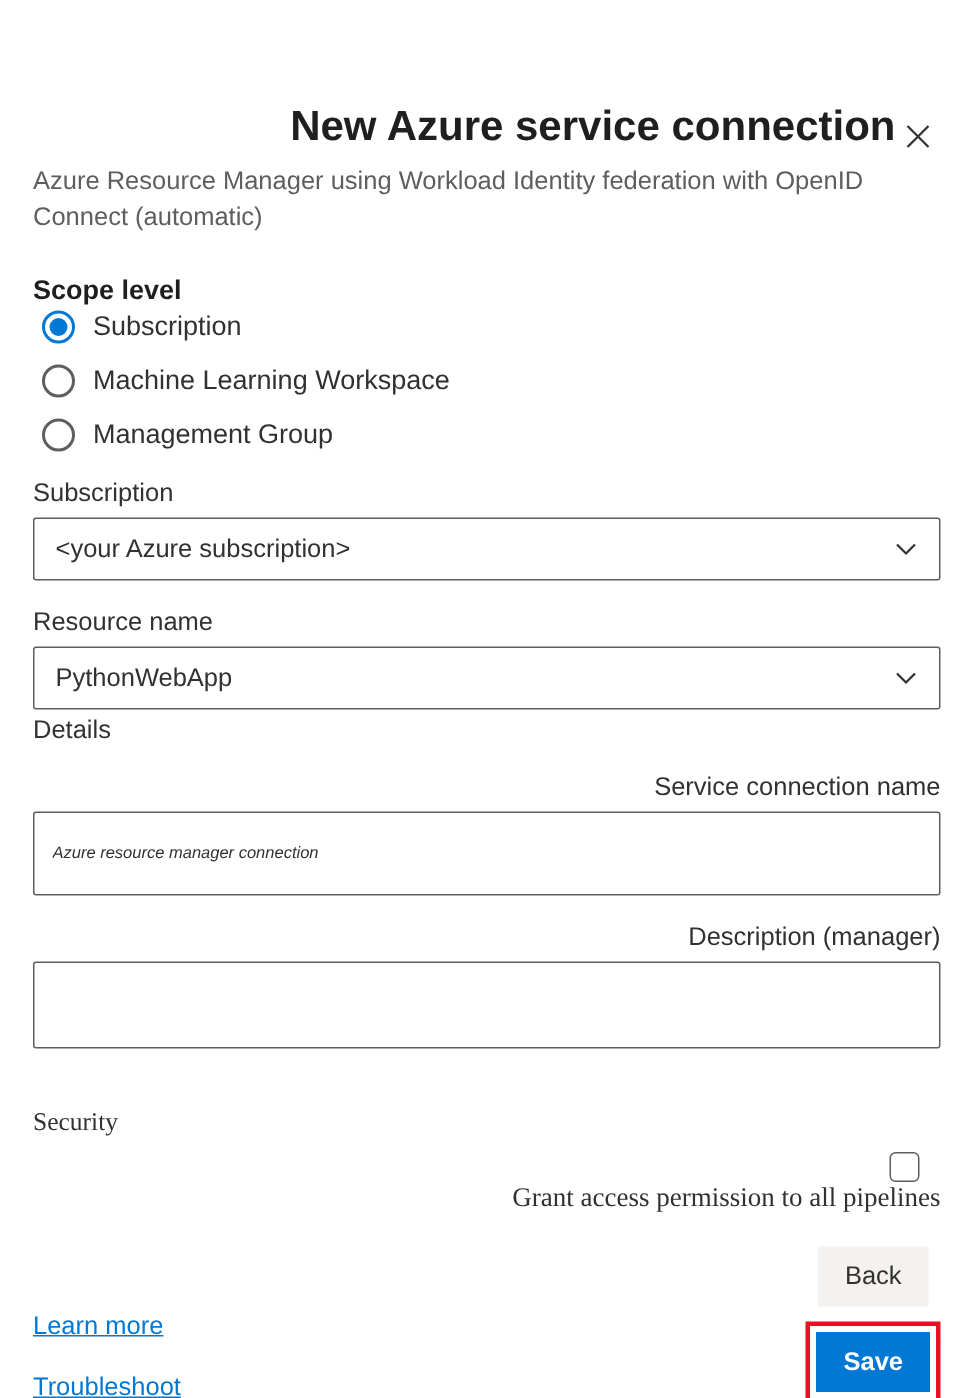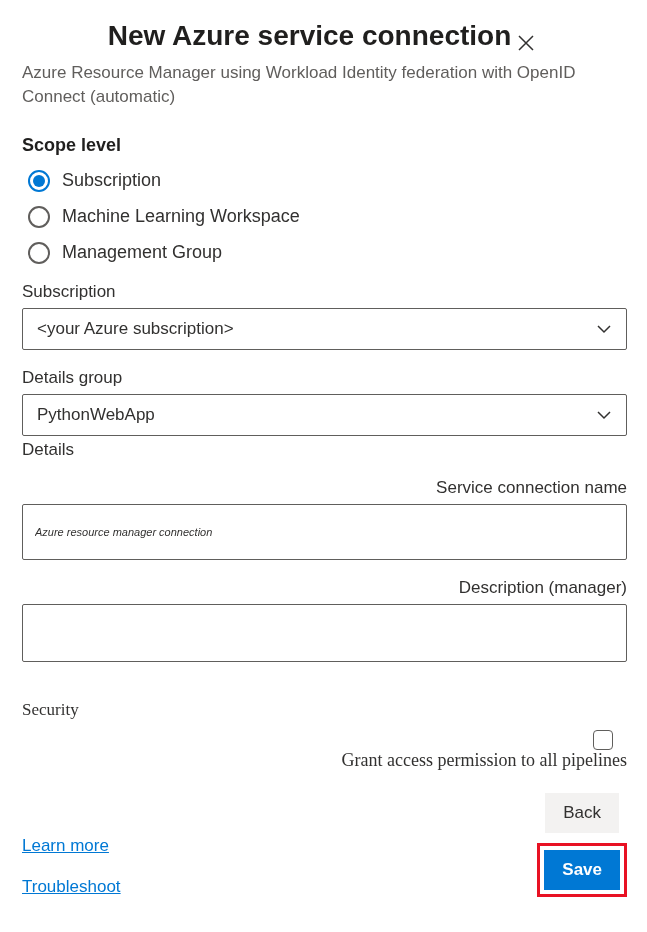--- a/index.html
+++ b/index.html
@@ -9,22 +9,23 @@
     }
     body {
       font-family: "Segoe UI", -apple-system, BlinkMacSystemFont, sans-serif;
       background: #ffffff;
       color: #323130;
       width: 647px;
       padding: 20px 20px 20px 22px;
     }
     .header-row {
       display: flex;
-      justify-content: center;
+      justify-content: flex-end;
       align-items: flex-start;
+      margin-top: 48px;
     }
     .title {
       font-size: 28px;
       font-weight: 600;
       color: #201f1e;
       margin-bottom: 4px;
     }
     .subtitle {
       font-size: 17px;
       color: #605e5c;
@@ -42,21 +43,21 @@
     .close-btn svg {
       width: 18px;
       height: 18px;
       stroke: #323130;
       stroke-width: 1.5;
     }
     .section-heading {
       font-size: 18px;
       font-weight: 600;
       color: #201f1e;
-      margin-bottom: 14px;
+      margin-bottom: 3px;
     }
     .section-label {
       font-size: 17px;
       color: #323130;
       margin-bottom: 6px;
       margin-top: 18px;
     }
     .section-label.bold {
       font-weight: 400;
       text-align: right;
@@ -255,21 +256,21 @@
 <div class="section-label">Subscription</div>
 <div class="select-box">
   <span class="select-value">&lt;your Azure subscription&gt;</span>
   <span class="chevron">
     <svg viewBox="0 0 16 16">
         <path d="M2 5 L8 11 L14 5"></path>
       </svg>
   </span>
 </div>
 
-<div class="section-label">Details group</div>
+<div class="section-label">Resource name</div>
 <div class="select-box">
   <span class="select-value">PythonWebApp</span>
   <span class="chevron">
     <svg viewBox="0 0 16 16">
         <path d="M2 5 L8 11 L14 5"></path>
       </svg>
   </span>
 </div>
 <div class="helper-text">Details</div>
 

